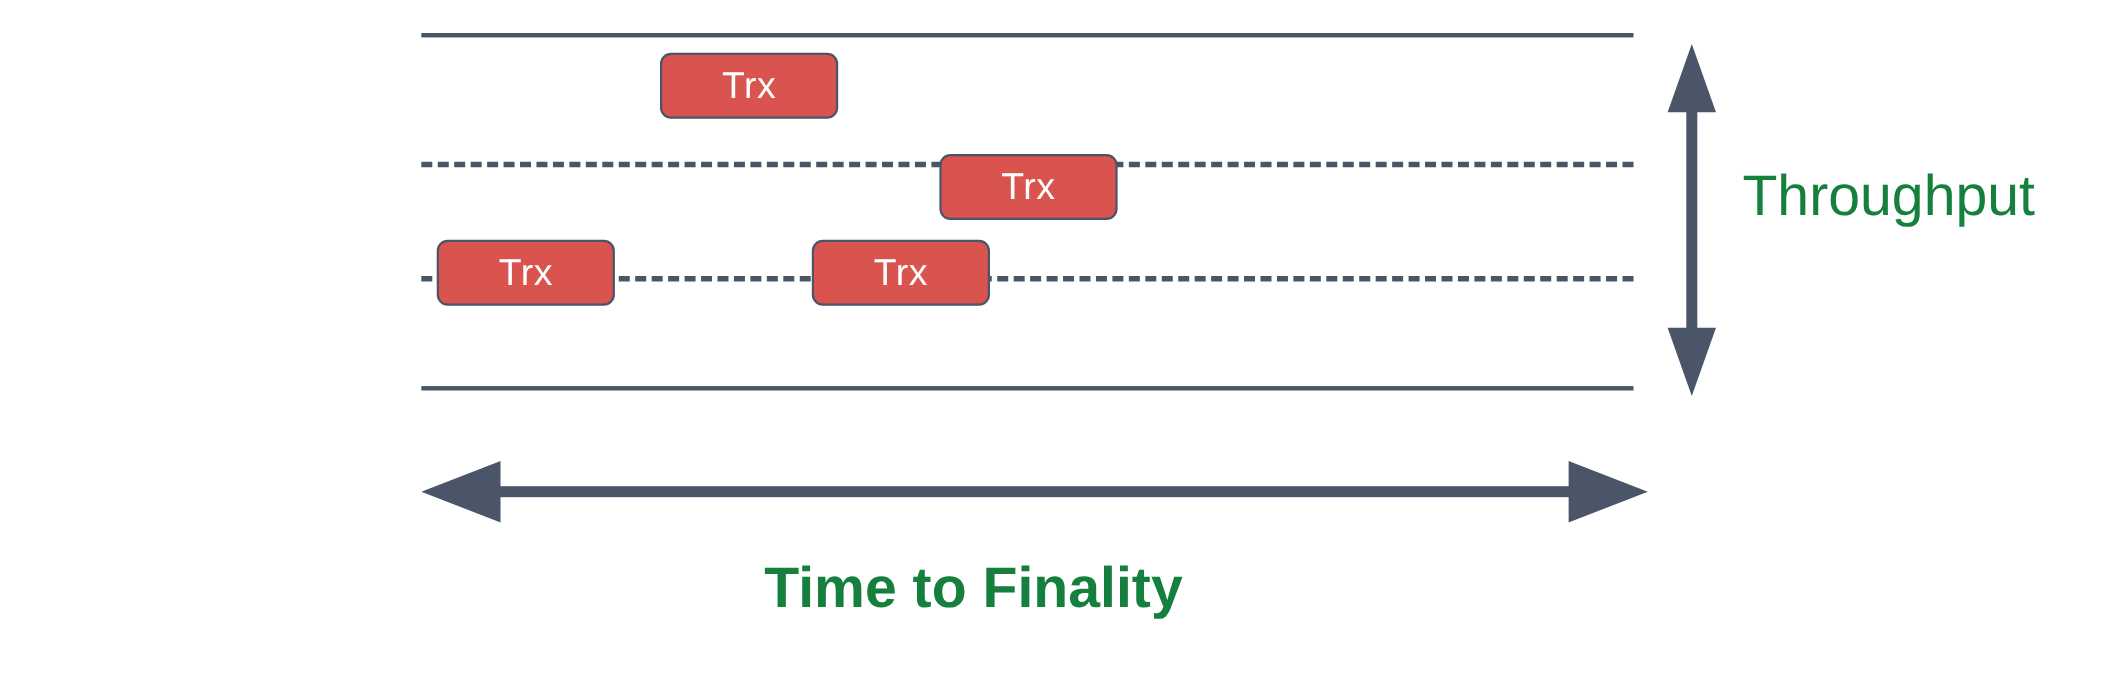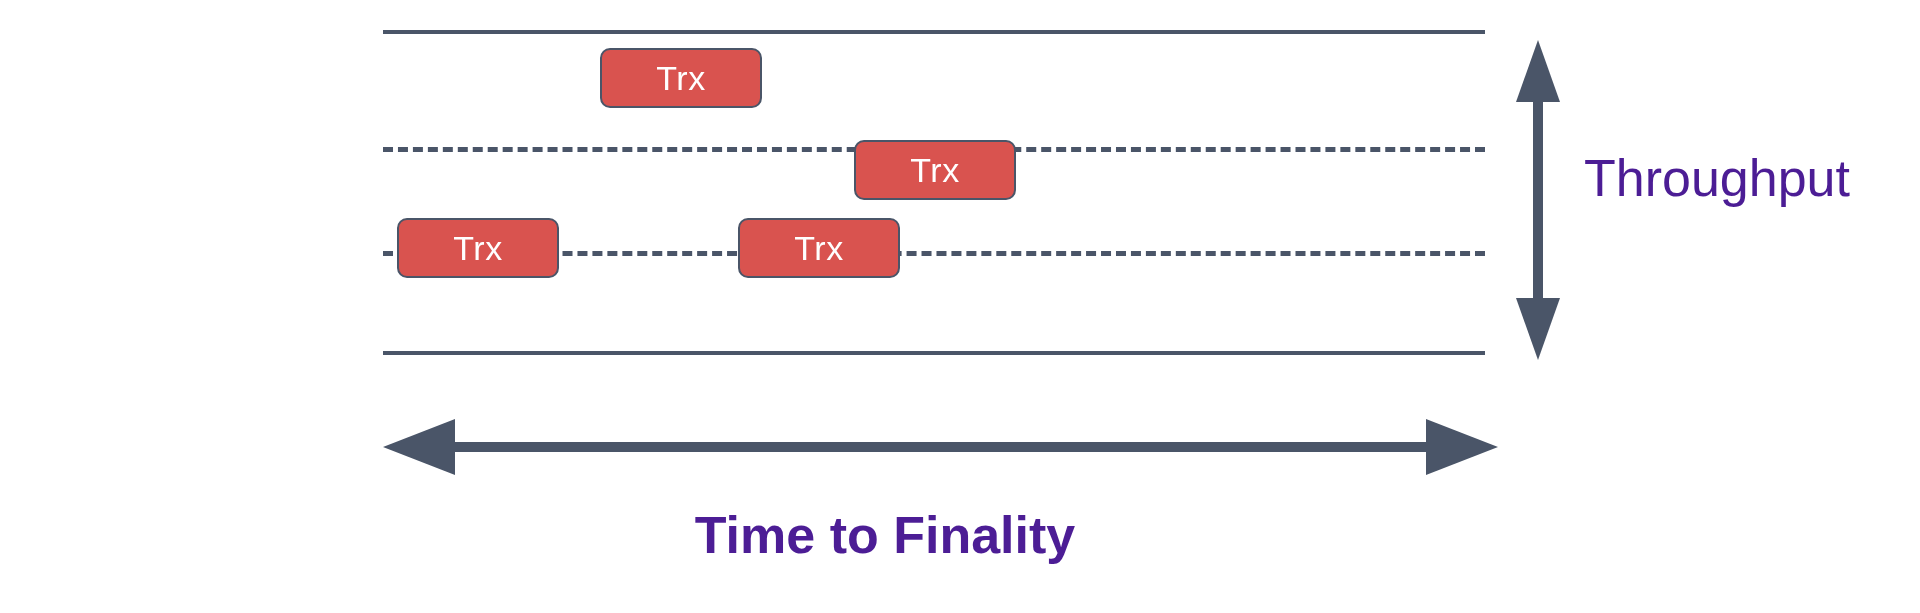--- a/index.html
+++ b/index.html
@@ -59,21 +59,21 @@
   .h-arrow-wrap {
     position: absolute;
     left: 383px;
     top: 415px;
     width: 1115px;
     height: 64px;
   }
 
   .axis-label {
     position: absolute;
-    color: #4c1d95;
+    color: #15803d;
     font-family: "Liberation Sans", sans-serif;
     white-space: nowrap;
   }
   .label-throughput {
     left: 1584px;
     top: 148px;
     font-size: 52px;
   }
   .label-time {
     left: 0;

